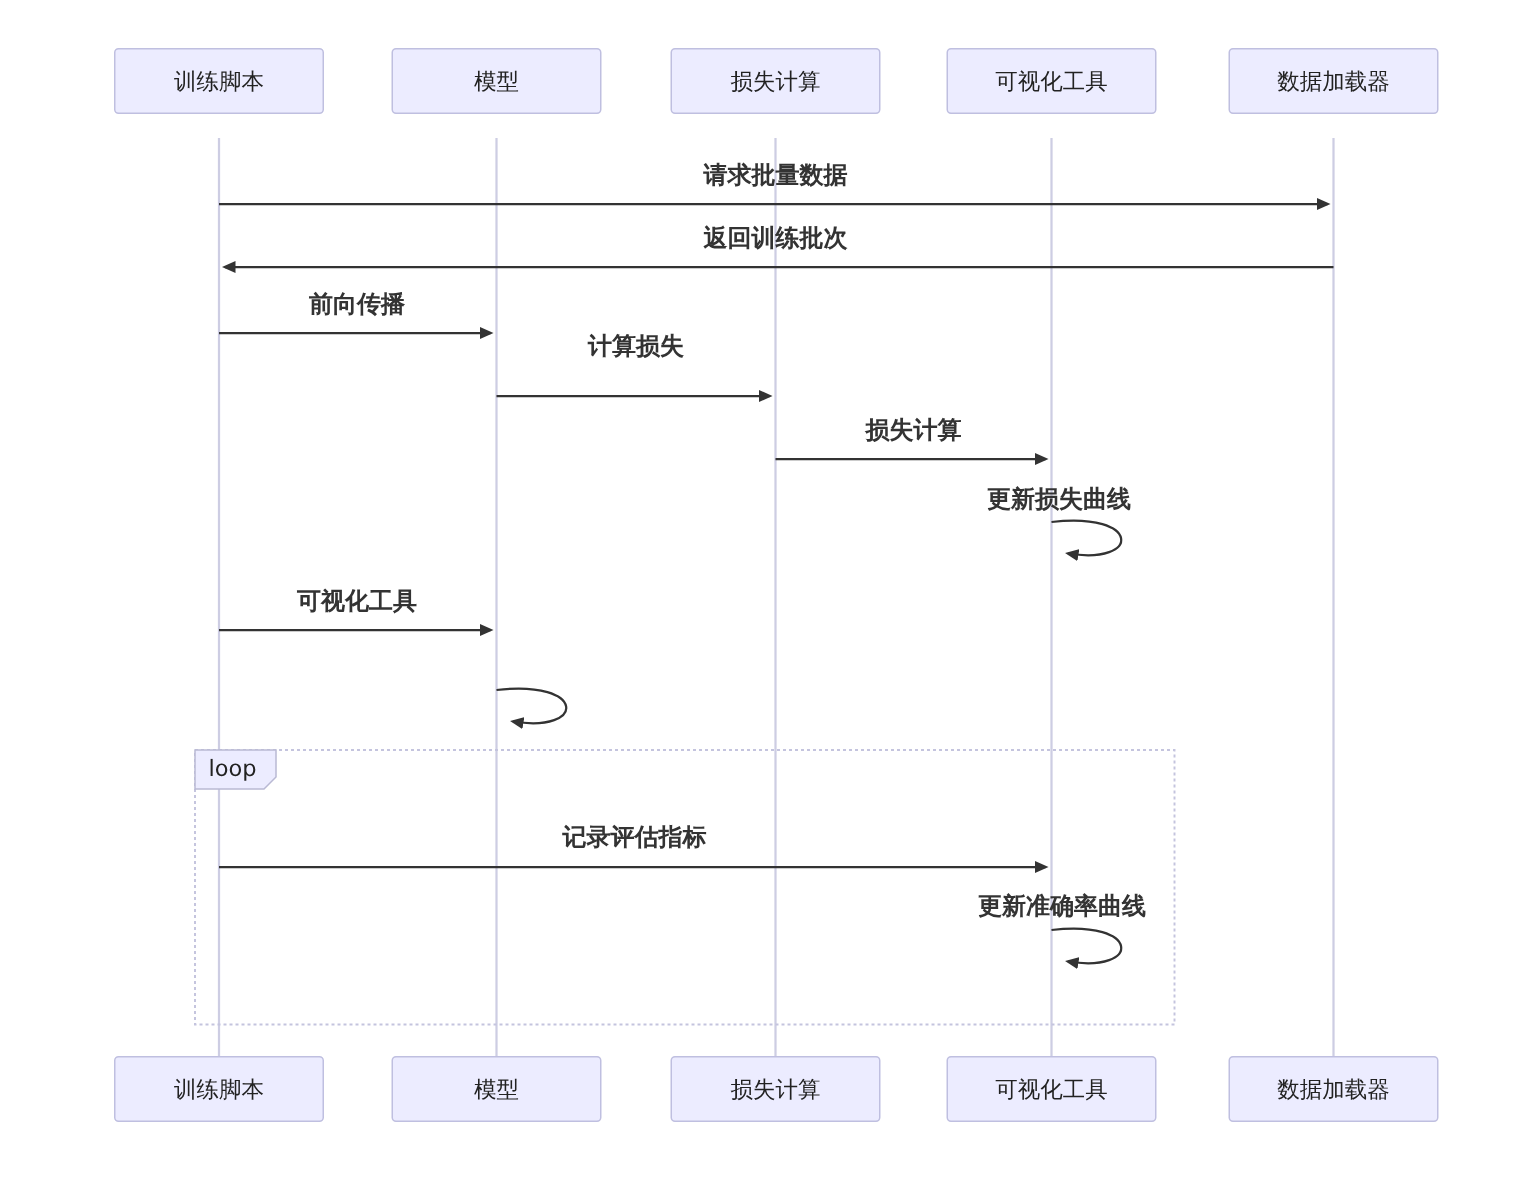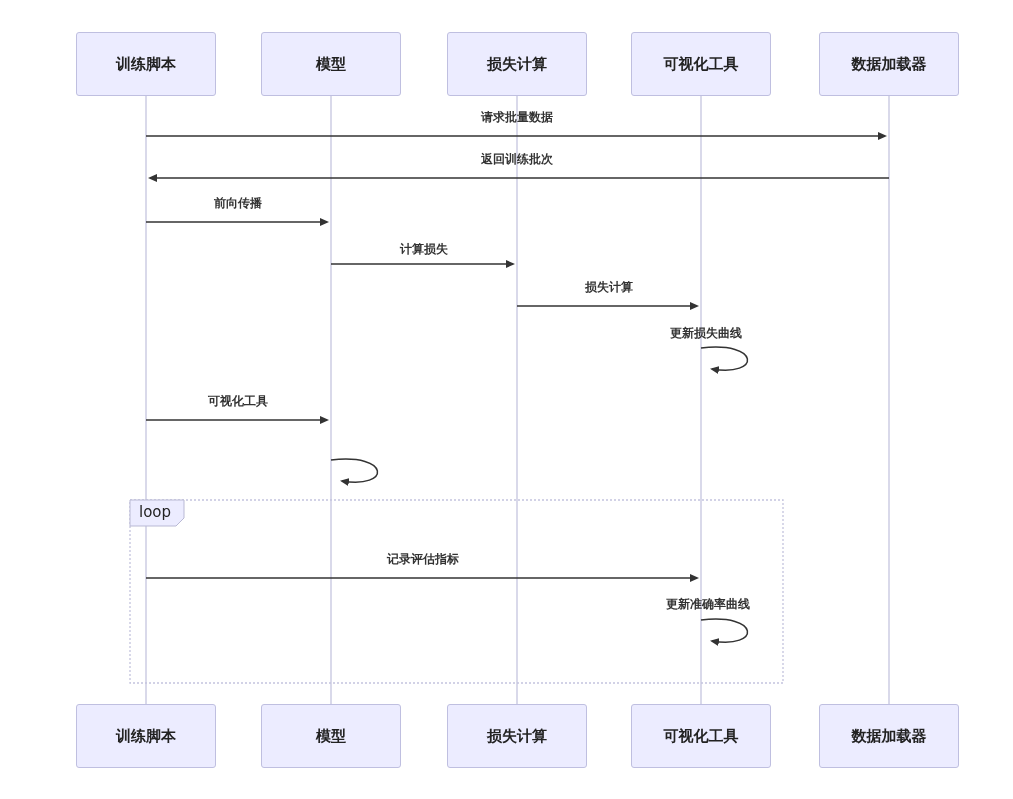--- a/index.html
+++ b/index.html
@@ -16,37 +16,36 @@
     overflow: hidden;
   }
   .layer {
     position: absolute;
     left: 0;
     top: 0;
   }
   .actor {
     position: absolute;
     width: 140px;
-    height: 64px;
+    height: 44px;
     background: #ECECFF;
     border: 1px solid #BFBFE0;
     border-radius: 3px;
     display: flex;
     align-items: center;
     justify-content: center;
     font-size: 15px;
     color: #222222;
     box-sizing: border-box;
-    font-weight: bold;
   }
   .msg {
     position: absolute;
     width: 300px;
     text-align: center;
-    font-size: 12px;
+    font-size: 16px;
     font-weight: 700;
     color: #333333;
     line-height: 18px;
     white-space: nowrap;
   }
   .loop-label {
     position: absolute;
     left: 139px;
     top: 503px;
     font-size: 15px;
@@ -104,21 +103,21 @@
 
   <div class="actor" style="left:76px; top:704px;">训练脚本</div>
   <div class="actor" style="left:261px; top:704px;">模型</div>
   <div class="actor" style="left:447px; top:704px;">损失计算</div>
   <div class="actor" style="left:631px; top:704px;">可视化工具</div>
   <div class="actor" style="left:819px; top:704px;">数据加载器</div>
 
   <div class="msg" style="left:367px; top:108px;">请求批量数据</div>
   <div class="msg" style="left:367px; top:150px;">返回训练批次</div>
   <div class="msg" style="left:88px; top:194px;">前向传播</div>
-  <div class="msg" style="left:274px; top:240px;text-align:center;">计算损失</div>
+  <div class="msg" style="left:274px; top:222px;text-align:center;">计算损失</div>
   <div class="msg" style="left:459px; top:278px;">损失计算</div>
   <div class="msg" style="left:556px; top:324px;">更新损失曲线</div>
   <div class="msg" style="left:88px; top:392px;">可视化工具</div>
   <div class="msg" style="left:273px; top:550px;font-family:Liberation Serif, serif;">记录评估指标</div>
   <div class="msg" style="left:558px; top:595px;">更新准确率曲线</div>
 
   <div class="loop-label">loop</div>
 
 </div>
 

